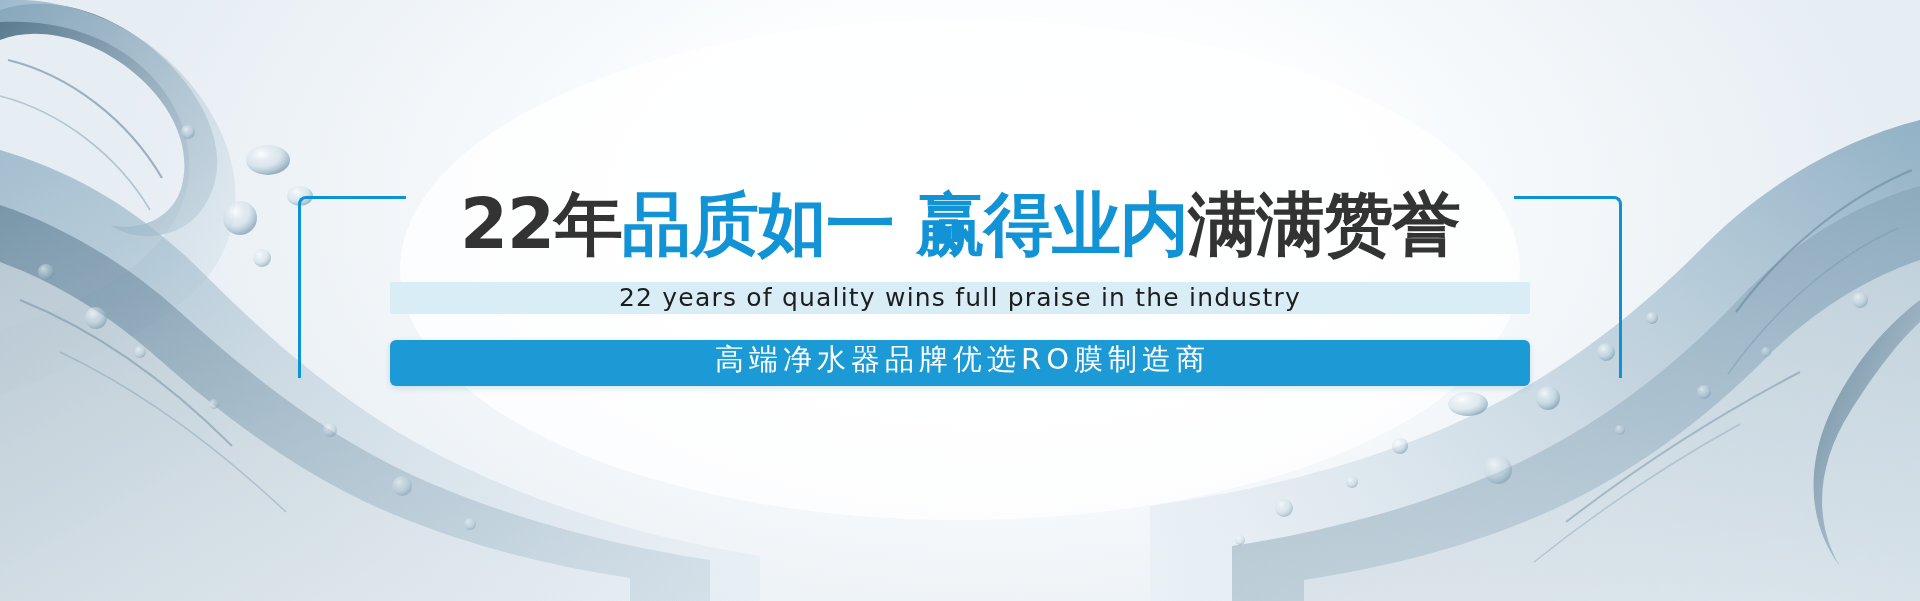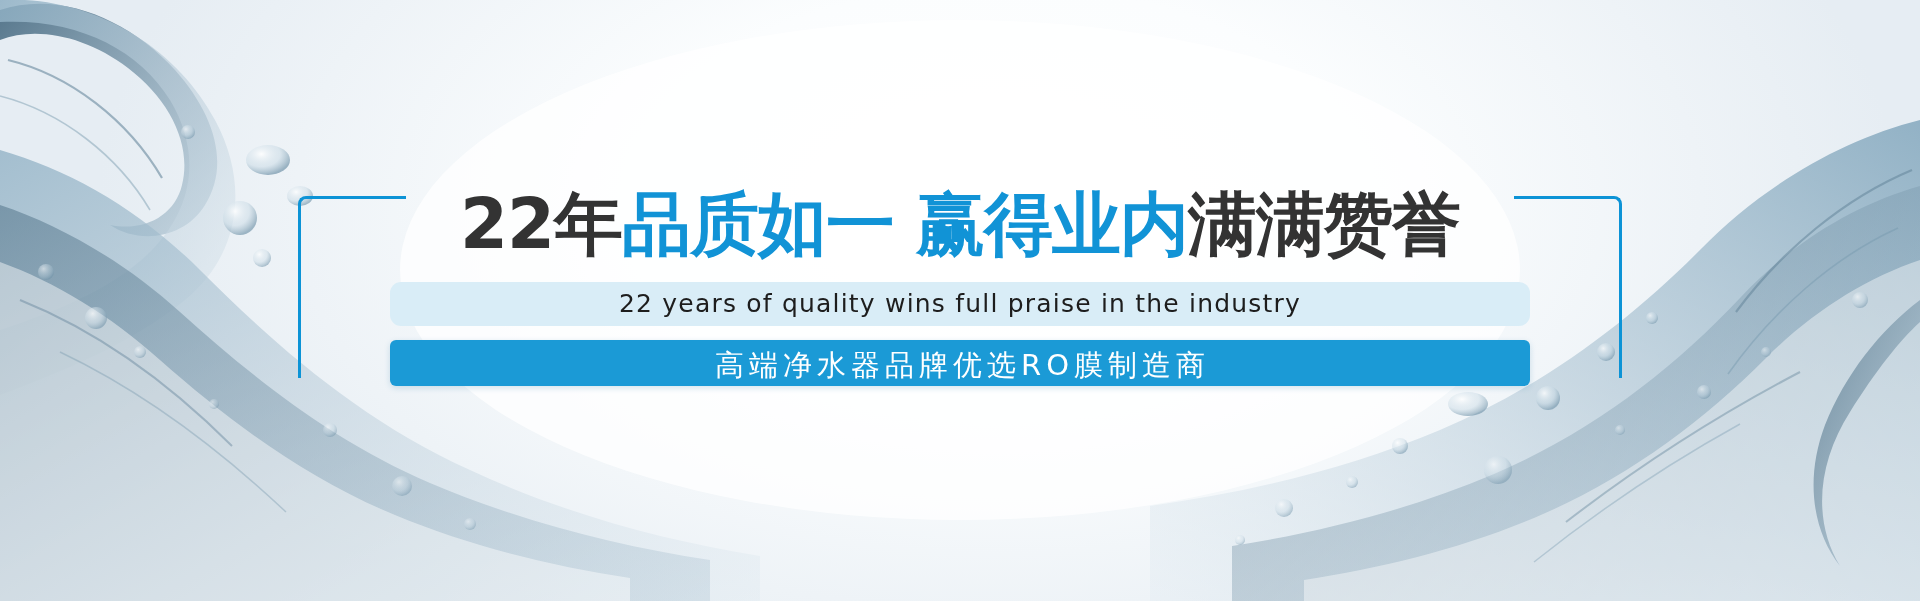--- a/index.html
+++ b/index.html
@@ -42,34 +42,34 @@
     font-weight:bold; font-size:69px; line-height:72px;
     letter-spacing:-1px;
   }
   .headline .dark { color:#333333; }
   .headline .blue { color:#1193d6; }
   .headline .gap  { display:inline-block; width:22px; }
 
   
   .en-strip {
     position:absolute; left:10px; right:10px; top:86px;
-    height:44px; background:#d9edf7; border-radius:11px;
+    height:32px; background:#d9edf7; border-radius:2px;
     display:flex; align-items:center; justify-content:center;
   }
   .en-strip span {
     font-family:"DejaVu Sans", sans-serif;
     font-size:25px; color:#1d1d1d; letter-spacing:1.2px;
     white-space:nowrap;
   }
 
   
   .cta-bar {
     position:absolute; left:10px; right:10px; top:144px;
     height:46px; background:#1b9ad6; border-radius:6px;
-    display:flex; align-items:flex-end; justify-content:center;
+    display:flex; align-items:flex-start; justify-content:center;
     box-shadow:0 2px 6px rgba(20,110,160,.18);
   }
   .cta-bar span {
     font-family:"DejaVu Sans", sans-serif;
     font-size:29px; color:#ffffff; letter-spacing:5px;
     white-space:nowrap; padding-left:5px;
   }
 </style>
 </head>
 <body>

